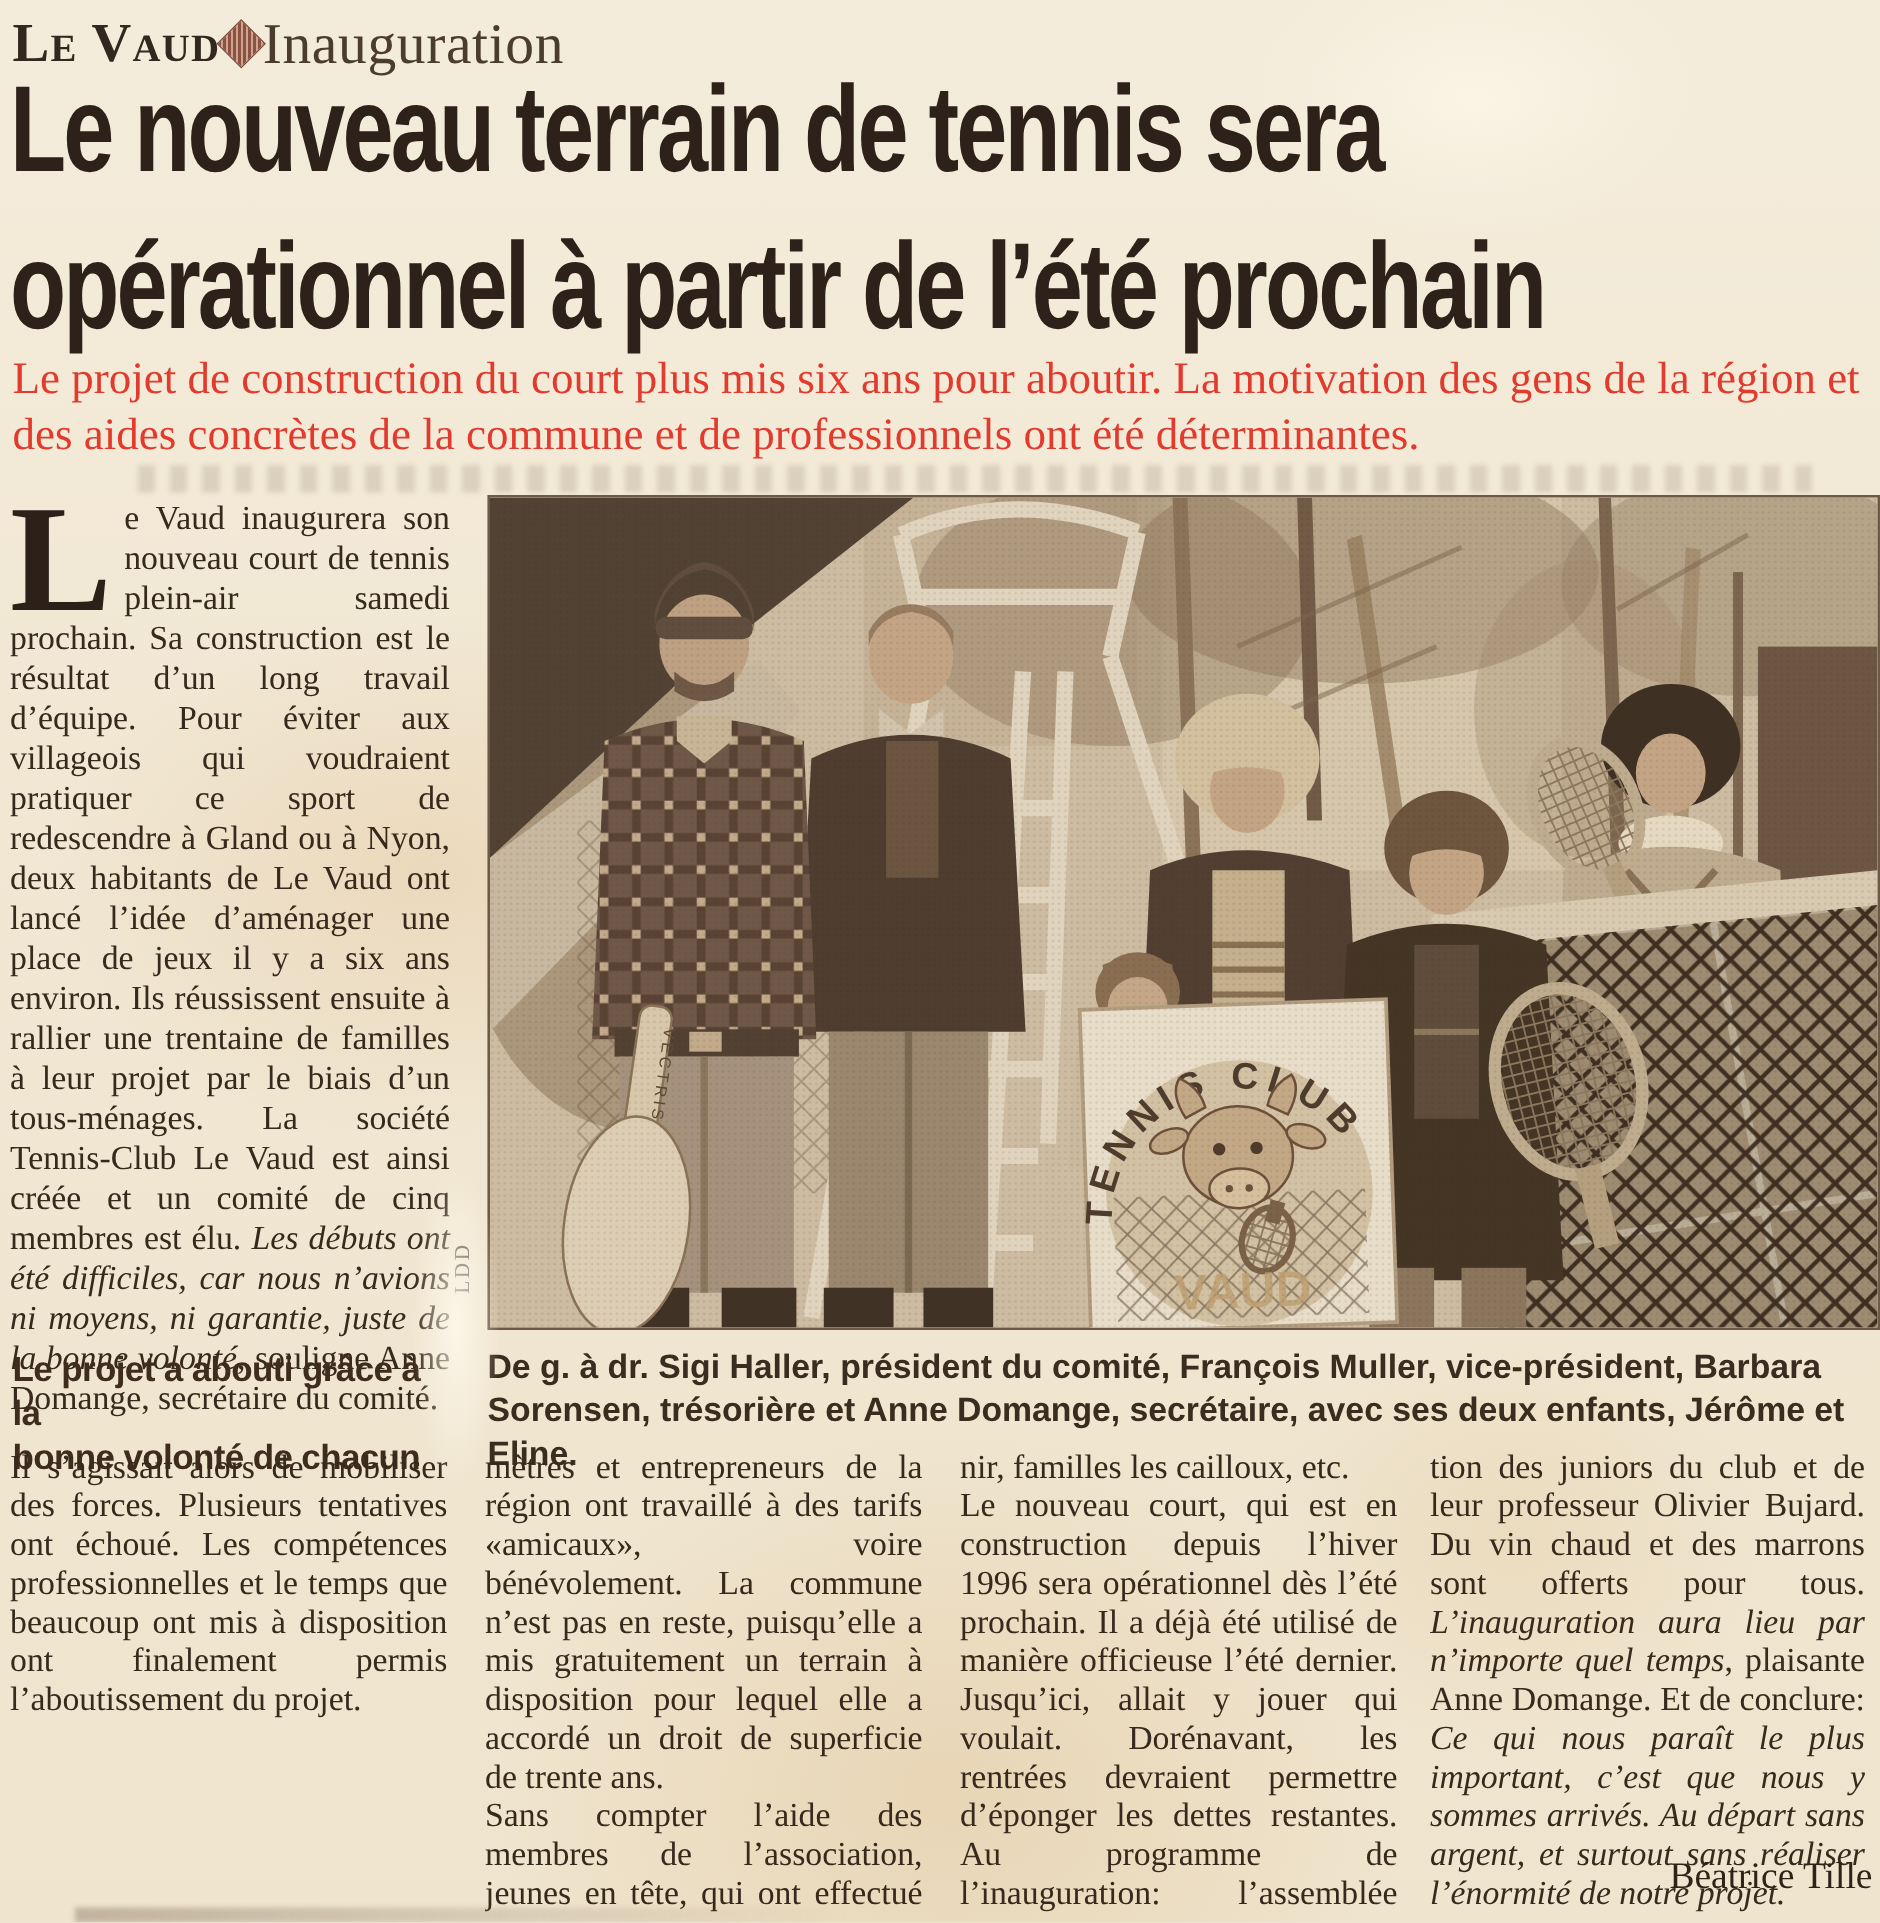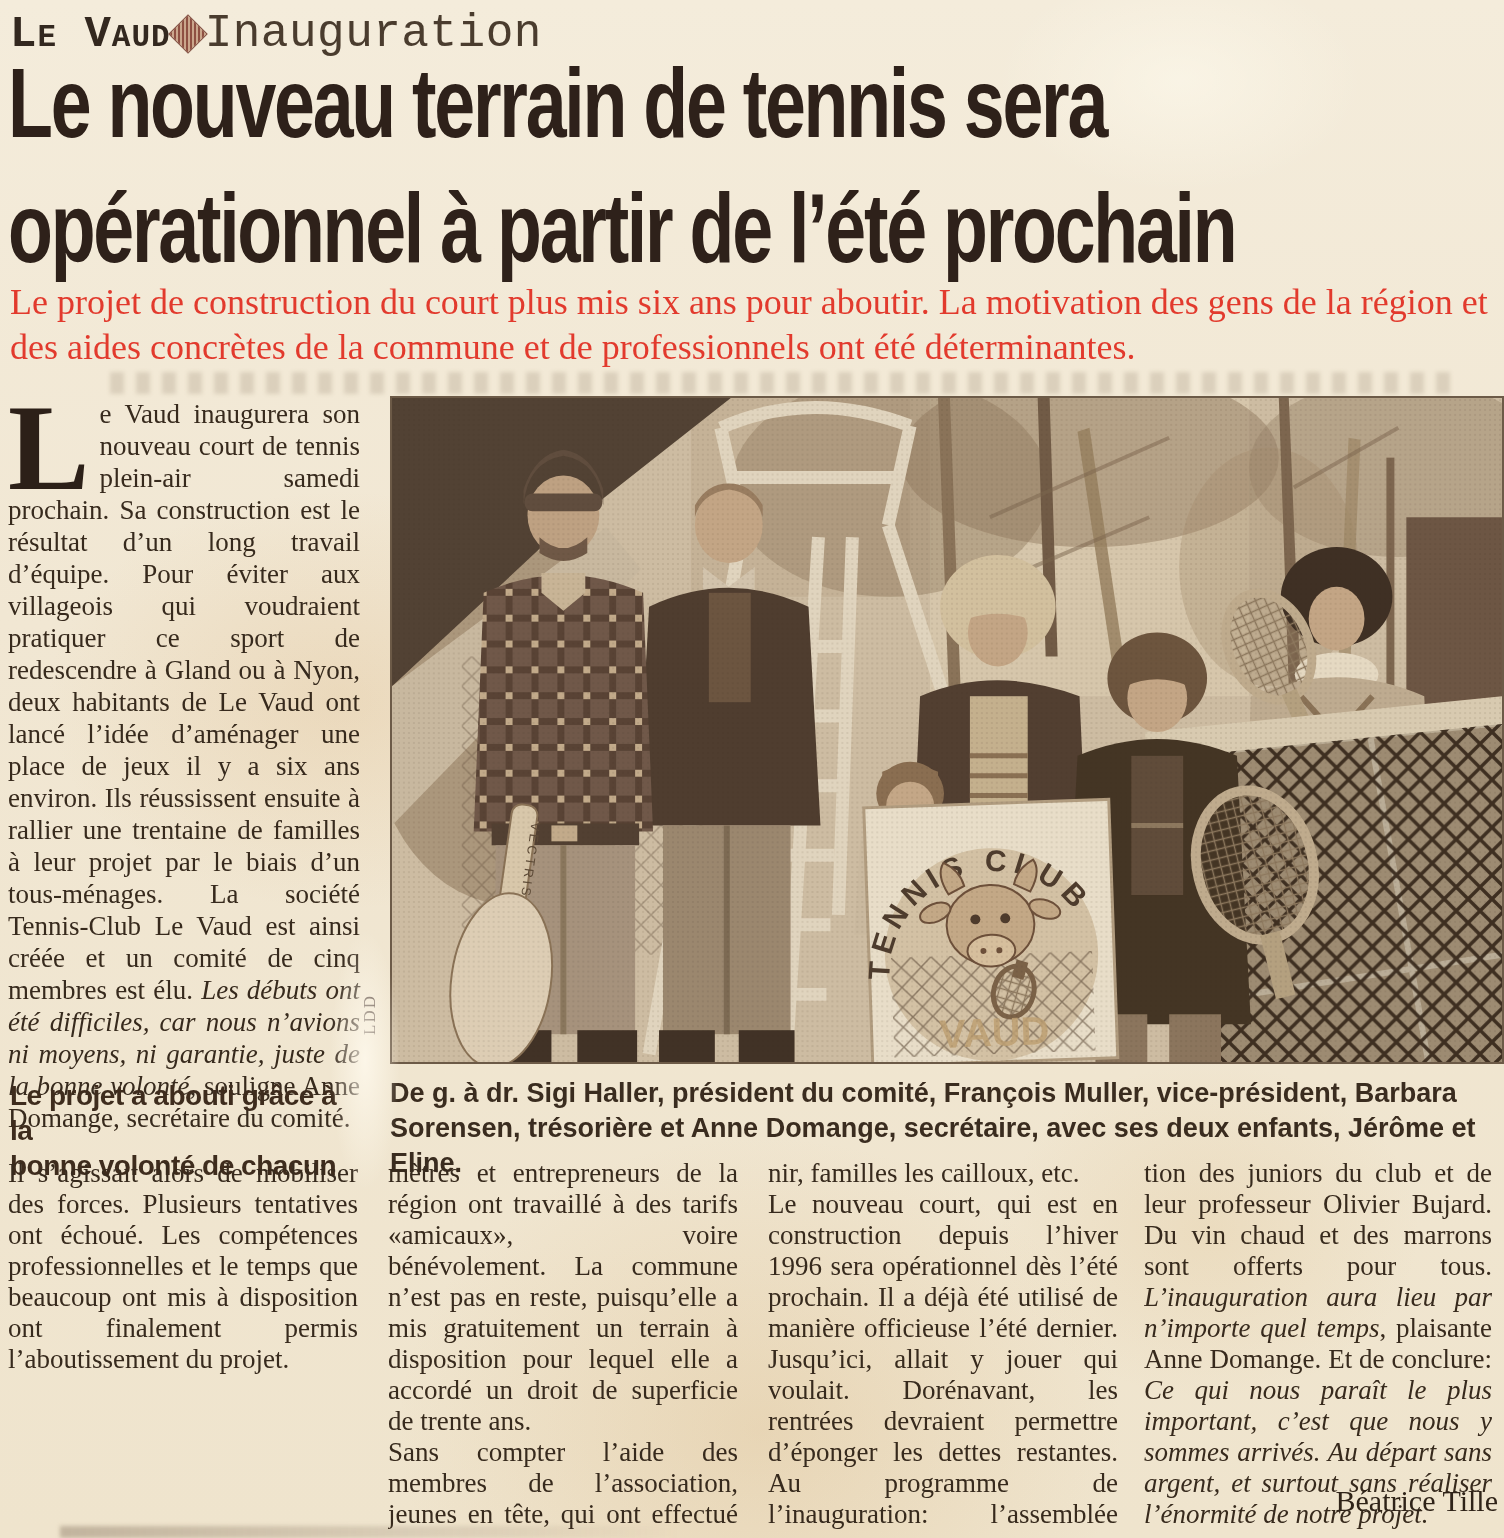--- a/index.html
+++ b/index.html
@@ -6,21 +6,21 @@
   body{width:1504px;height:1538px;overflow:hidden;background:#efe6d2;}
   .page{position:relative;width:1504px;height:1538px;overflow:hidden;
         background:
           radial-gradient(420px 300px at 340px 700px, rgba(210,160,95,.20), transparent 70%),
           radial-gradient(520px 420px at 760px 1430px, rgba(205,160,95,.22), transparent 70%),
           radial-gradient(300px 240px at 1210px 1230px, rgba(210,170,105,.16), transparent 70%),
           radial-gradient(260px 160px at 1180px 80px, rgba(255,252,240,.5), transparent 70%),
           linear-gradient(180deg,#f4ecdb 0%,#f1e7d3 40%,#efe4cd 100%);
         color:#33271c; font-family:"Liberation Serif", serif;}
   .kicker{position:absolute;top:8px;left:10px;display:flex;align-items:center;
-          font-family:Liberation Mono, monospace;color:#33281f;}
+          font-family:Liberation Serif, serif;color:#33281f;}
   .kicker-section{font-weight:bold;font-size:44px;font-variant:small-caps;letter-spacing:1px;}
   .diamond{width:26px;height:26px;transform:rotate(45deg);margin:0 4px;
            background:repeating-linear-gradient(45deg,#8e5042 0 2px,#caa68c 2px 4px);
            outline:1px solid #7d4a3c;}
   .kicker-topic{font-size:46px;font-weight:400;color:#4a3c2e;letter-spacing:0.5px;}
   .headline{position:absolute;top:52px;left:8px;margin:0;font-family:"Liberation Sans", sans-serif;
             font-weight:bold;color:#2e211a;line-height:102px;white-space:nowrap;}
   .hl-line{display:inline-block;font-size:98px;letter-spacing:-3px;
            transform:scaleX(.75);transform-origin:0 50%;}
   .standfirst{position:absolute;top:280px;left:10px;width:1488px;margin:0;

